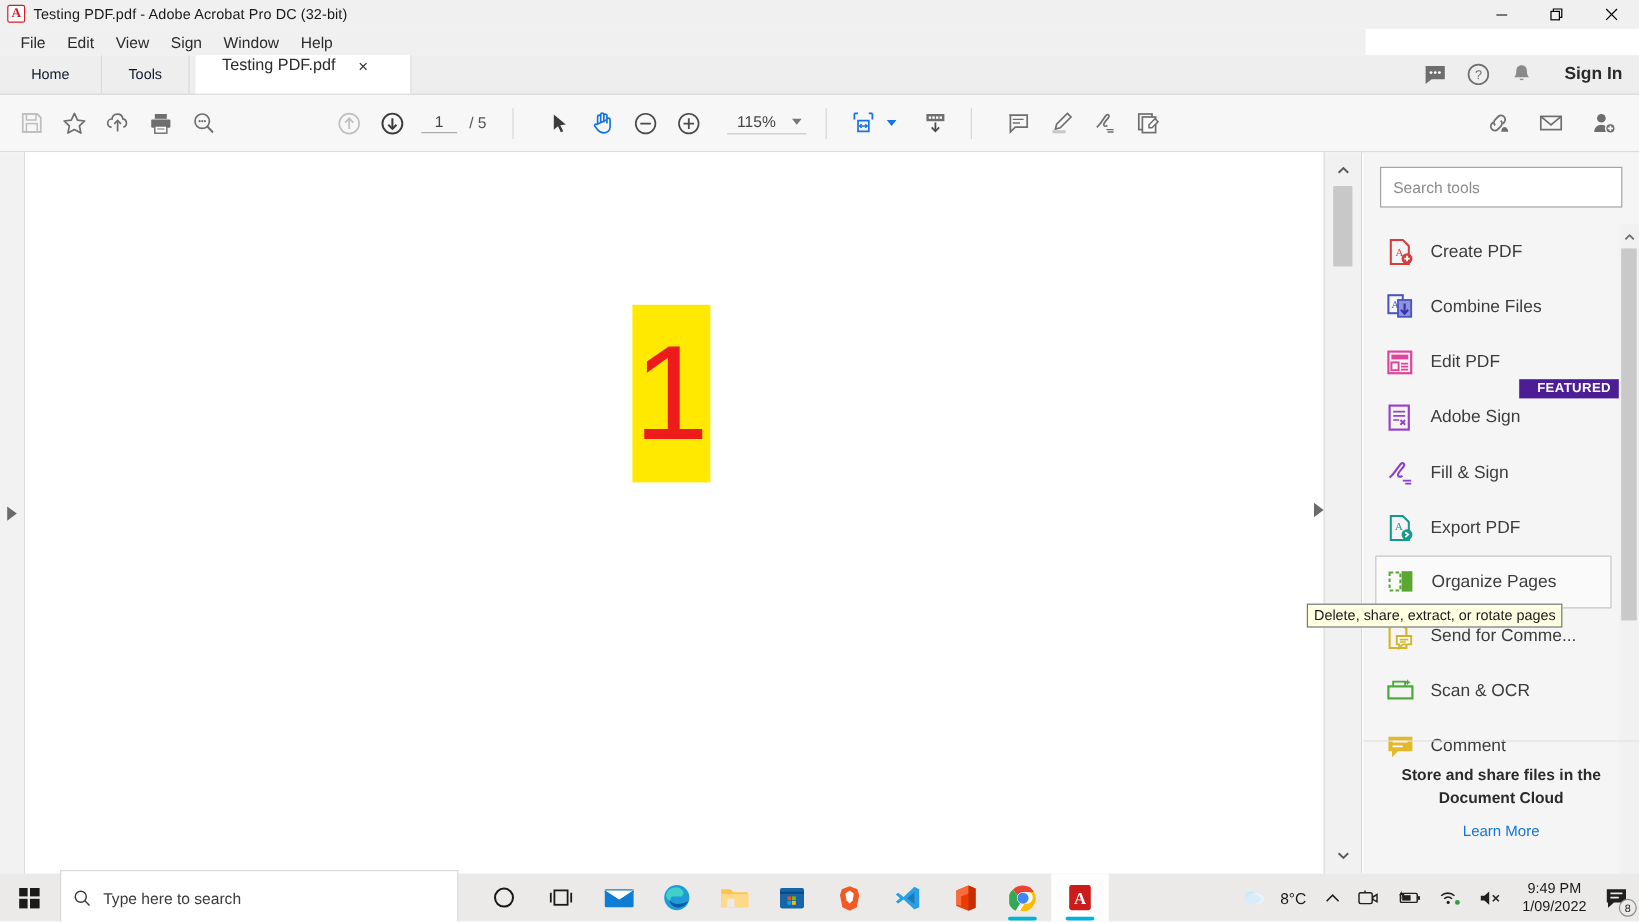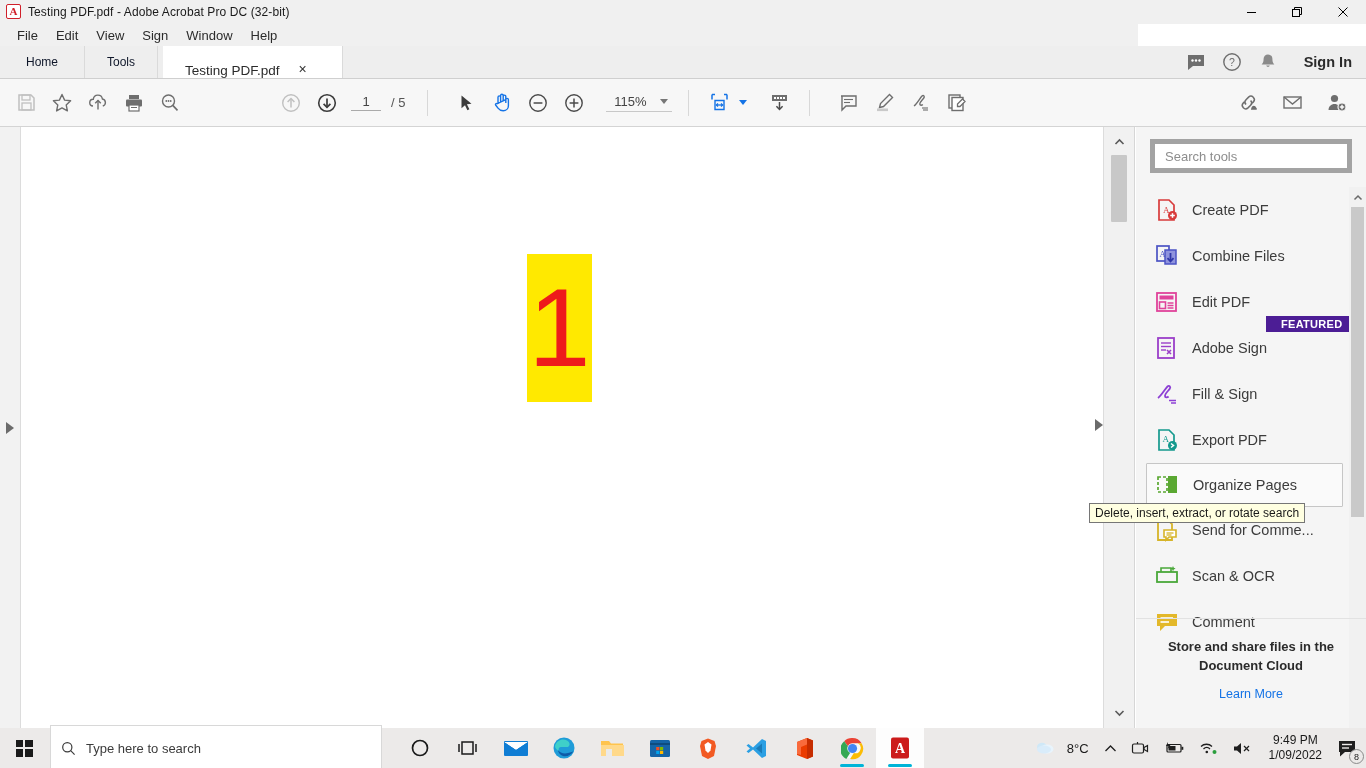--- a/index.html
+++ b/index.html
@@ -46,21 +46,21 @@
     background: #eeeeee; border-bottom: 1px solid #cfcfcf;
     display: flex; align-items: stretch;
   }
   .tab-home, .tab-tools {
     display: flex; align-items: center; justify-content: center;
     font-size: 12px; color: #0f172a; padding: 0 22px;
     border-right: 1px solid #dadada;
   }
   .tab-home { padding: 0 26px; }
   .tab-doc {
-    display: flex; align-items: flex-end; background: #ffffff;
+    display: flex; align-items: flex-start; background: #ffffff;
     padding: 0 10px 0 22px; min-width: 180px; position: relative;
     border-right: 1px solid #dadada; margin-left: 5px;
   }
   .tab-doc-label { font-size: 13.5px; color: #2b2b2b; }
   .tab-close {
     margin-left: 14px; width: 18px; height: 18px; display: flex;
     align-items: center; justify-content: center; color: #333; font-size: 14px;
   }
   .tab-right {
     margin-left: auto; display: flex; align-items: center; padding-right: 14px; gap: 16px;
@@ -156,21 +156,21 @@
     border-left: 8px solid #6b6b6b;
   }
 
   
   .rpanel {
     position: absolute; top: 127px; left: 1136px; width: 230px; height: 601px;
     background: #f5f5f5;
   }
   .searchwrap { padding: 12px 14px 8px 14px; }
   .searchtools {
-    width: 100%; height: 34px; border: 5px solid #a3a3a3; background: #fff;
+    width: 100%; height: 34px; border: 1px solid #a3a3a3; background: #fff;
     font-size: 13px; color: #555; padding: 0 10px; outline: none;
     font-family: "Liberation Sans", sans-serif;
   }
   .searchtools::placeholder { color: #8d8d8d; }
   .toolslist {
     position: absolute; top: 60px; left: 0; width: 215px; height: 575px;
     overflow: hidden;
   }
   .tool-row {
     display: flex; align-items: center; height: 46px; padding-left: 18px;
@@ -674,21 +674,21 @@
           </svg>
       </div>
     </div>
 
     <div class="cloudpromo">
       <div class="cp-title">Store and share files in the Document Cloud</div>
       <a class="cp-link">Learn More</a>
     </div>
   </div>
 
-  <div class="tooltip">Delete, insert, extract, or rotate search</div>
+  <div class="tooltip">Delete, share, extract, or rotate pages</div>
 
   <div class="taskbar">
     <div class="startbtn">
       <span class="winlogo">
           <i></i>
           <i></i>
           <i></i>
           <i></i>
         </span>
     </div>

